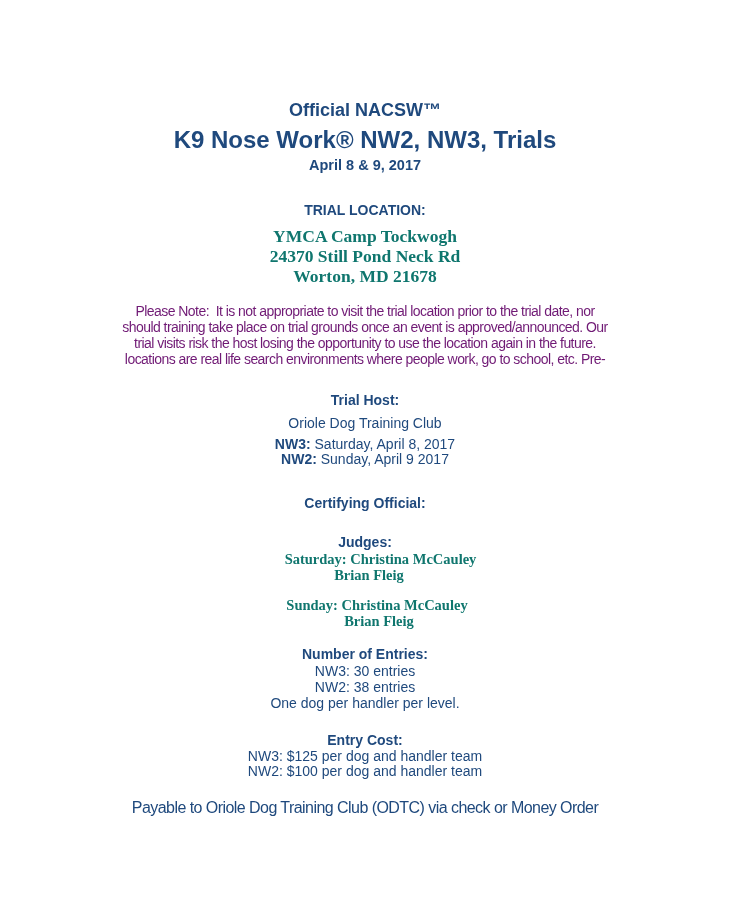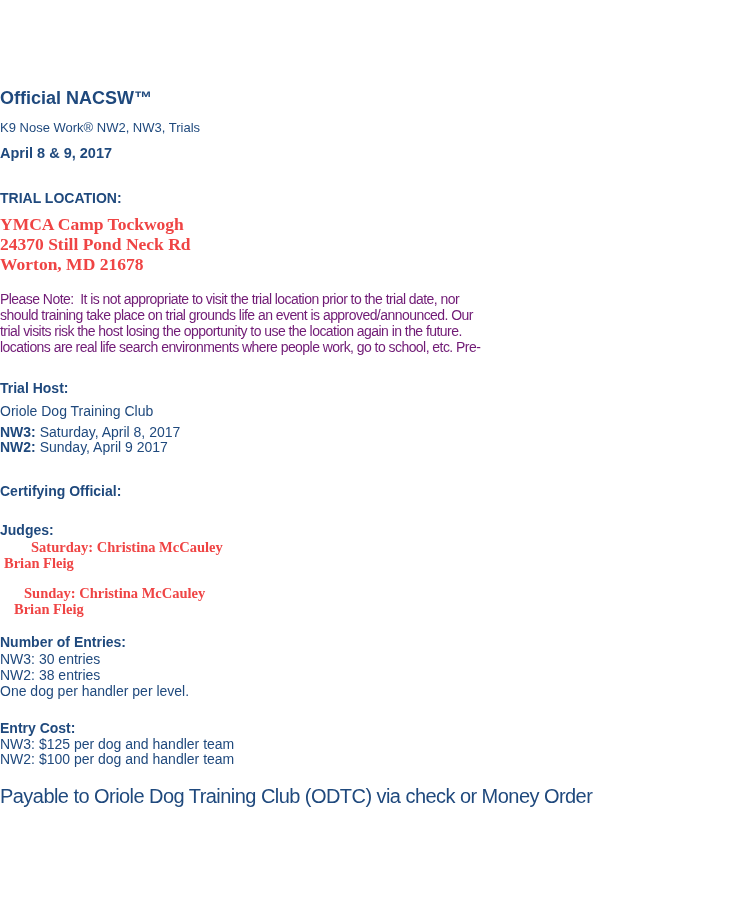--- a/index.html
+++ b/index.html
@@ -3,43 +3,43 @@
 <meta charset="utf-8">
 <style>
   html, body {
     margin: 0;
     padding: 0;
     background: #ffffff;
   }
   .doc {
     width: 730px;
     height: 836px;
-    margin: 4px auto;
+    margin: 16px auto;
     background: #ffffff;
-    text-align: left;
+    text-align: center;
     overflow: hidden;
     font-family: "Liberation Sans", "DejaVu Sans", sans-serif;
   }
   
   .navy  { color: #1F497D; }
-  .snavy { color: #ef4444; }
+  .snavy { color: #0f766e; }
   .red   { color: #701a75; }
 
   
   .title-line1 {
     margin-top: 84px;
     font-size: 18px;
     line-height: 20px;
     font-weight: bold;
   }
   .title-line2 {
     margin-top: 9px;
-    font-size: 13px;
+    font-size: 24px;
     line-height: 22px;
-    font-weight: normal;
+    font-weight: bold;
   }
   .title-line3 {
     margin-top: 6px;
     font-size: 14.5px;
     line-height: 16px;
     font-weight: bold;
   }
 
   
   .heading {
@@ -97,21 +97,21 @@
 
   
   .entries-line { font-size: 14px; line-height: 16px; }
   .entries-first { margin-top: 1px; }
   .cost-line { font-size: 14px; line-height: 15px; }
   .cost-first { margin-top: 1px; }
 
   
   .payable {
     margin-top: 22px;
-    font-size: 20px;
+    font-size: 16px;
     line-height: 14px;
     letter-spacing: -0.55px;
   }
 </style>
 </head>
 <body>
 
 <div class="doc">
 
   <div class="title-line1 navy"><span>Official NACSW</span><span>™</span></div>
@@ -120,21 +120,21 @@
 
   <div class="heading h-location navy">TRIAL LOCATION:</div>
   <div class="address snavy">
     <div>YMCA Camp Tockwogh</div>
     <div>24370 Still Pond Neck Rd</div>
     <div>Worton, MD 21678</div>
   </div>
 
   <div class="notice red">
     <div class="notice-line">Please Note:  It is not appropriate to visit the trial location prior to the trial date, nor</div>
-    <div class="notice-line">should training take place on trial grounds life an event is approved/announced. Our</div>
+    <div class="notice-line">should training take place on trial grounds once an event is approved/announced. Our</div>
     <div class="notice-line">trial visits risk the host losing the opportunity to use the location again in the future.</div>
     <div class="notice-line">locations are real life search environments where people work, go to school, etc. Pre-</div>
   </div>
 
   <div class="heading h-host navy">Trial Host:</div>
   <div class="body-line club navy">Oriole Dog Training Club</div>
   <div class="body-line host-date navy"><span class="bold">NW3:</span><span> Saturday, April 8, 2017</span></div>
   <div class="body-line host-date navy"><span class="bold">NW2:</span><span> Sunday, April 9 2017</span></div>
 
   <div class="heading h-certifying navy">Certifying Official:</div>

